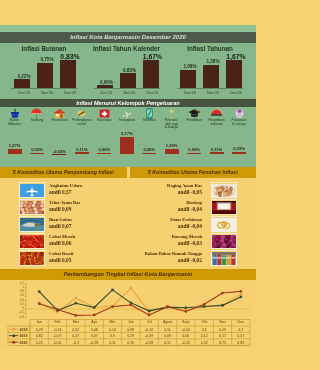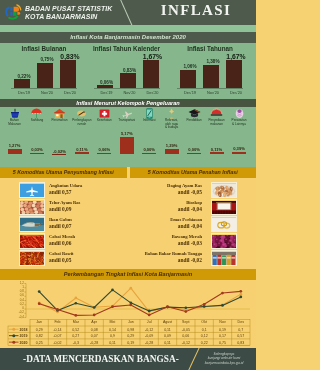--- a/index.html
+++ b/index.html
@@ -52,40 +52,20 @@
 .footer { position:absolute; left:0; top:348px; width:256px; height:22px; background:#3c4b46; overflow:hidden; }
 .fdiag { position:absolute; left:193px; top:-3px; width:1.4px; height:30px; background:#e9c35e; transform:rotate(25deg); }
 .slogan { position:absolute; left:23px; top:5.6px; color:#f3f6f2; font-family:"Liberation Serif", serif; font-weight:bold; font-size:9.3px; letter-spacing:.05px; }
 .finfo { position:absolute; left:196px; top:4px; width:56px; text-align:center; color:#c9d3ca; font-size:3.3px; line-height:4.4px; font-style:italic; }
 </style>
 </head>
 <body>
 
 <div id="page">
 
-  <div class="hdr">
-    <div class="logo">
-      <svg viewBox="0 0 40 40" width="20" height="20">
-        <path d="M12.0 7.0 q-6.6 2.4 -7.4 9.6 q-0.8 7.0 4.6 11.2 l2.4 -3.2 q-4.0 -3.2 -3.2 -8.2 q0.8 -4.8 5.2 -6.4 Z" fill="#1f68c6"></path>
-        <path d="M9.4 29.8 q5.2 4.2 11.8 3.4 q6.6 -0.8 10.0 -6.2 l-3.8 -2.0 q-2.6 3.8 -7.0 4.4 q-4.6 0.6 -7.8 -2.0 Z" fill="#12a03a"></path>
-        <rect x="14.6" y="8.0" width="4.4" height="7.6" rx="1.0" fill="#1f68c6"></rect>
-        <rect x="14.6" y="17.8" width="4.4" height="7.6" rx="1.0" fill="#1f68c6"></rect>
-        <rect x="20.4" y="17.8" width="6.4" height="7.6" rx="1.0" fill="#12a03a"></rect>
-        <path d="M21.2 7.4 h7.0 q3.8 0 3.8 3.6 v2.8 q0 3.6 -3.8 3.6 h-7.0 Z" fill="#f0801a"></path>
-        <path d="M28.8 18.0 h2.4 q3.2 0 3.2 2.8 q0 2.8 -3.2 2.8 h-2.4 Z" fill="#f0801a"></path>
-        <path d="M27.6 3.8 q7.0 2.6 8.0 9.8" stroke="#f2a61c" stroke-width="2.4" fill="none" stroke-linecap="round"></path>
-      </svg>
-    </div>
-    <div class="org">
-      <div>BADAN PUSAT STATISTIK</div>
-      <div>KOTA BANJARMASIN</div>
-    </div>
-    <div class="hdr-diag"></div>
-    <div class="ttl">INFLASI</div>
-  </div>
   <div class="strip"></div>
   <div class="subbar">
     <div class="sub">Inflasi Kota Banjarmasin Desember 2020</div>
   </div>
 
   <div class="greenzone">
     <div id="stat-panels">
         <div class="panel" style="left: 0px; width: 88px;">
           <div class="ptitle">Inflasi Bulanan</div>
           <div style="position:absolute;left:11px;width:66px;bottom:10.6px;height:.8px;background:#5f8363"></div>
@@ -821,23 +801,14 @@
         <div class="cell" style="position: absolute; left: 121.667px; top: 173.5px; width: 18.3333px; text-align: center; font-size: 3.6px; color: rgb(92, 61, 5); line-height: 4px;">0,19</div>
         <div class="cell" style="position: absolute; left: 140px; top: 173.5px; width: 18.3333px; text-align: center; font-size: 3.6px; color: rgb(92, 61, 5); line-height: 4px;">-0,28</div>
         <div class="cell" style="position: absolute; left: 158.333px; top: 173.5px; width: 18.3333px; text-align: center; font-size: 3.6px; color: rgb(92, 61, 5); line-height: 4px;">0,11</div>
         <div class="cell" style="position: absolute; left: 176.667px; top: 173.5px; width: 18.3333px; text-align: center; font-size: 3.6px; color: rgb(92, 61, 5); line-height: 4px;">-0,12</div>
         <div class="cell" style="position: absolute; left: 195px; top: 173.5px; width: 18.3333px; text-align: center; font-size: 3.6px; color: rgb(92, 61, 5); line-height: 4px;">0,22</div>
         <div class="cell" style="position: absolute; left: 213.333px; top: 173.5px; width: 18.3333px; text-align: center; font-size: 3.6px; color: rgb(92, 61, 5); line-height: 4px;">0,75</div>
         <div class="cell" style="position: absolute; left: 231.667px; top: 173.5px; width: 18.3333px; text-align: center; font-size: 3.6px; color: rgb(92, 61, 5); line-height: 4px;">0,83</div>
       </div>
   </div>
 
-  <div class="footer">
-    <div class="slogan">-DATA MENCERDASKAN BANGSA-</div>
-    <div class="fdiag"></div>
-    <div class="finfo">
-      <div>Selengkapnya</div>
-      <div>kunjungi website kami</div>
-      <div>banjarmasinkota.bps.go.id</div>
-    </div>
-  </div>
 
 </div>
 
 </body></html>

